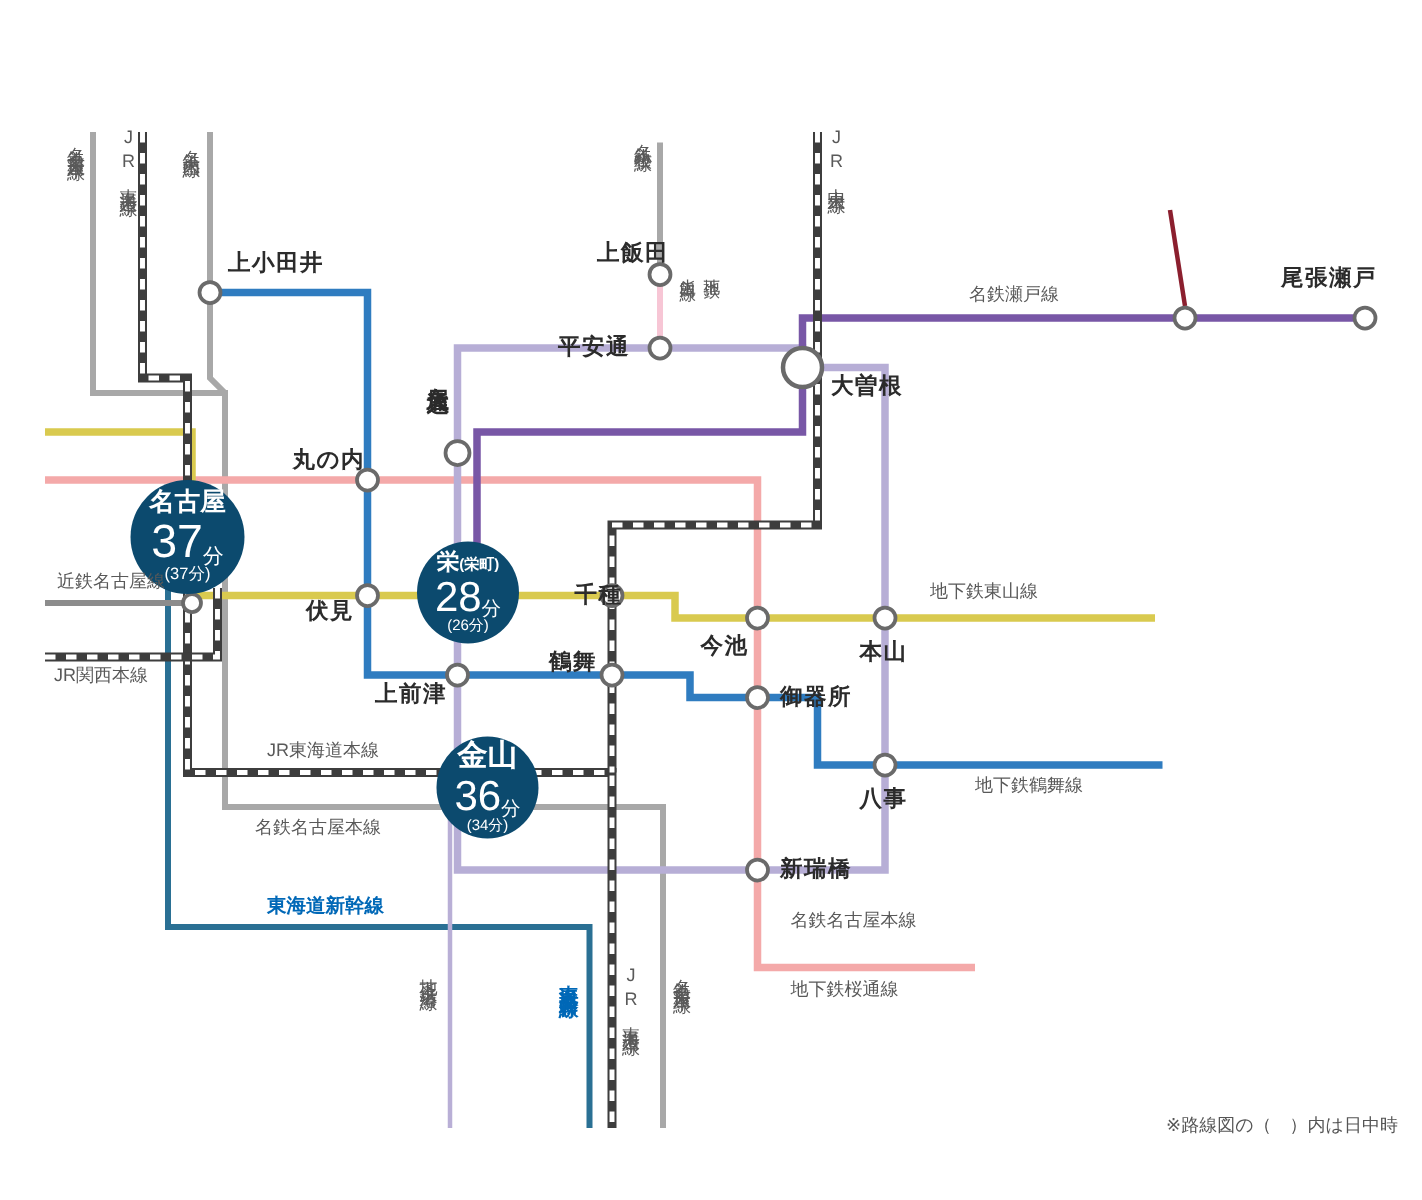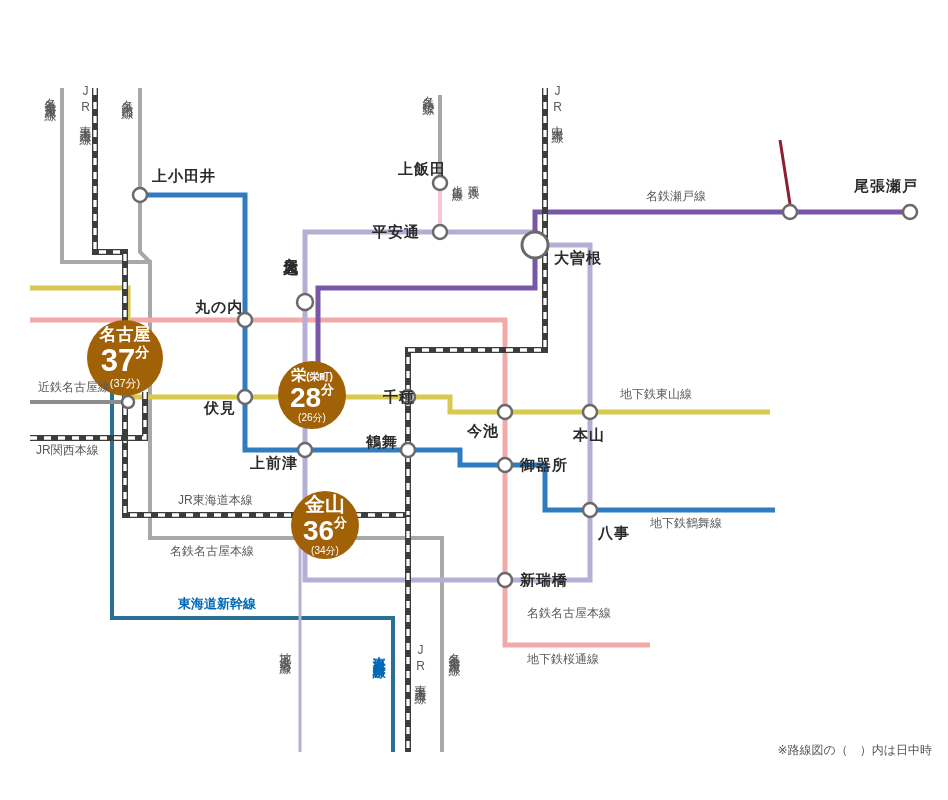--- a/index.html
+++ b/index.html
@@ -6,27 +6,27 @@
   html,body{margin:0;padding:0;background:#fff;}
   .stage{
     position:relative;width:948px;height:800px;background:#fff;overflow:hidden;
     font-family:"Liberation Sans","DejaVu Sans",sans-serif;
   }
   .stage svg{position:absolute;left:0;top:0;}
   .lbl{position:absolute;white-space:nowrap;line-height:1.05;color:#595959;}
   .lbl.v{writing-mode:vertical-rl;text-orientation:upright;letter-spacing:2px;}
   .lbl.station{color:#2b2b2b;font-weight:bold;font-size:15px;letter-spacing:1px;}
   .badge{
-    position:absolute;border-radius:50%;background:#a16207;color:#fff;
+    position:absolute;border-radius:50%;background:#0c4a6e;color:#fff;
     display:flex;flex-direction:column;align-items:center;justify-content:center;
     text-align:center;z-index:3;
   }
   .badge .t1{font-weight:bold;line-height:1.15;}
   .badge .t1 .sub{font-weight:bold;}
-  .badge .t2{display:flex;align-items:flex-start;font-weight:bold;line-height:1.05;}
+  .badge .t2{display:flex;align-items:flex-end;font-weight:normal;line-height:1.05;}
   .badge .t3{line-height:1.2;}
   .callout{
     position:absolute;border-radius:7px;display:flex;align-items:center;justify-content:center;
     color:#fff;font-weight:bold;font-size:38px;letter-spacing:5px;z-index:5;
   }
   .note{position:absolute;top:742px;right:16px;font-size:12px;color:#555;z-index:5;}
   #labels{position:absolute;left:0;top:0;width:100%;height:100%;z-index:4;pointer-events:none;}
 </style>
 </head>
 <body>
@@ -79,21 +79,21 @@
       <div class="lbl station" style="left: 854px; top: 178px;">尾張瀬戸</div>
       <div class="lbl v station" style="left: 283px; top: 246px;">久屋大通</div>
       <div class="lbl station" style="left: 195px; top: 299px;">丸の内</div>
       <div class="lbl station" style="left: 204px; top: 400px;">伏見</div>
       <div class="lbl station" style="left: 383px; top: 389px;">千種</div>
       <div class="lbl station" style="left: 467px; top: 423px;">今池</div>
       <div class="lbl station" style="left: 573px; top: 427px;">本山</div>
       <div class="lbl station" style="left: 250px; top: 455px;">上前津</div>
       <div class="lbl station" style="left: 366px; top: 434px;">鶴舞</div>
       <div class="lbl station" style="left: 520px; top: 457px;">御器所</div>
-      <div class="lbl station" style="left: 598px; top: 525px;">八事</div>
+      <div class="lbl station" style="left: 573px; top: 525px;">八事</div>
       <div class="lbl station" style="left: 520px; top: 572px;">新瑞橋</div>
       <div class="lbl v" style="left: 44px; top: 88px; font-size: 12px;">名鉄名古屋本線</div>
       <div class="lbl v" style="left: 79px; top: 84px; font-size: 12px;">JR東海道本線</div>
       <div class="lbl v" style="left: 121px; top: 90px; font-size: 12px;">名鉄犬山線</div>
       <div class="lbl v" style="left: 422px; top: 86px; font-size: 12px;">名鉄小牧線</div>
       <div class="lbl v" style="left: 467px; top: 176px; font-size: 11px;">地下鉄</div>
       <div class="lbl v" style="left: 451px; top: 176px; font-size: 11px;">上飯田線</div>
       <div class="lbl v" style="left: 551px; top: 84px; font-size: 12px;">JR中央本線</div>
       <div class="lbl" style="left: 646px; top: 190px; font-size: 12px;">名鉄瀬戸線</div>
       <div class="lbl" style="left: 620px; top: 388px; font-size: 12px;">地下鉄東山線</div>

